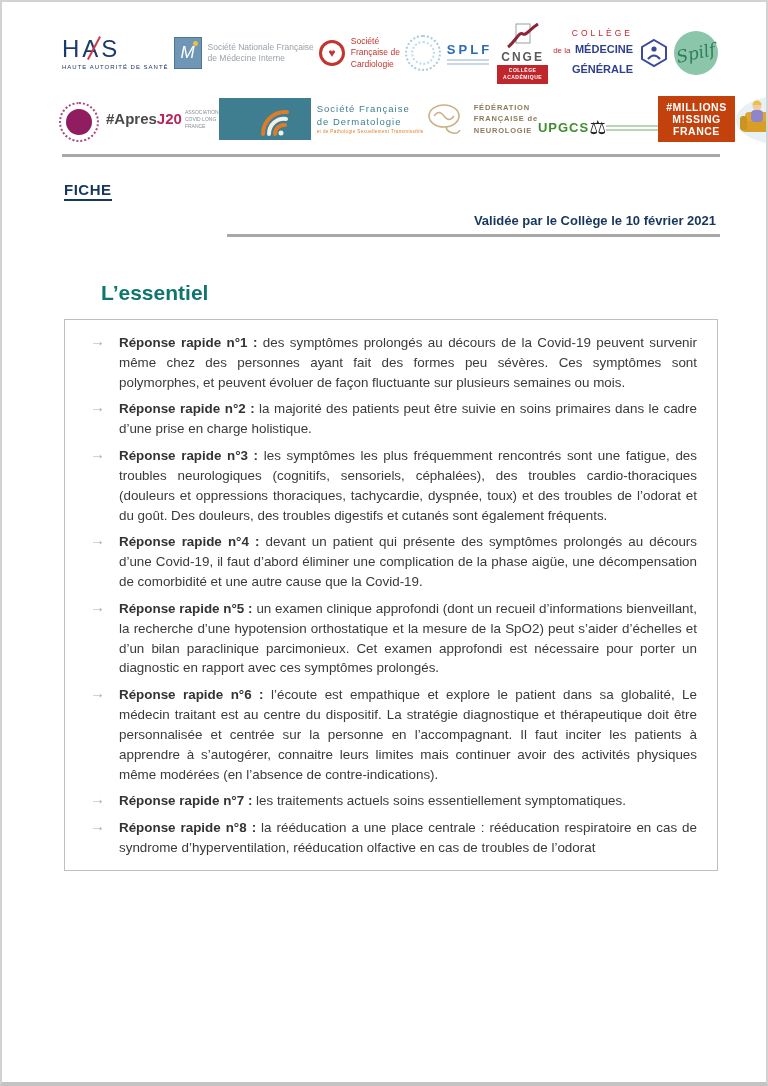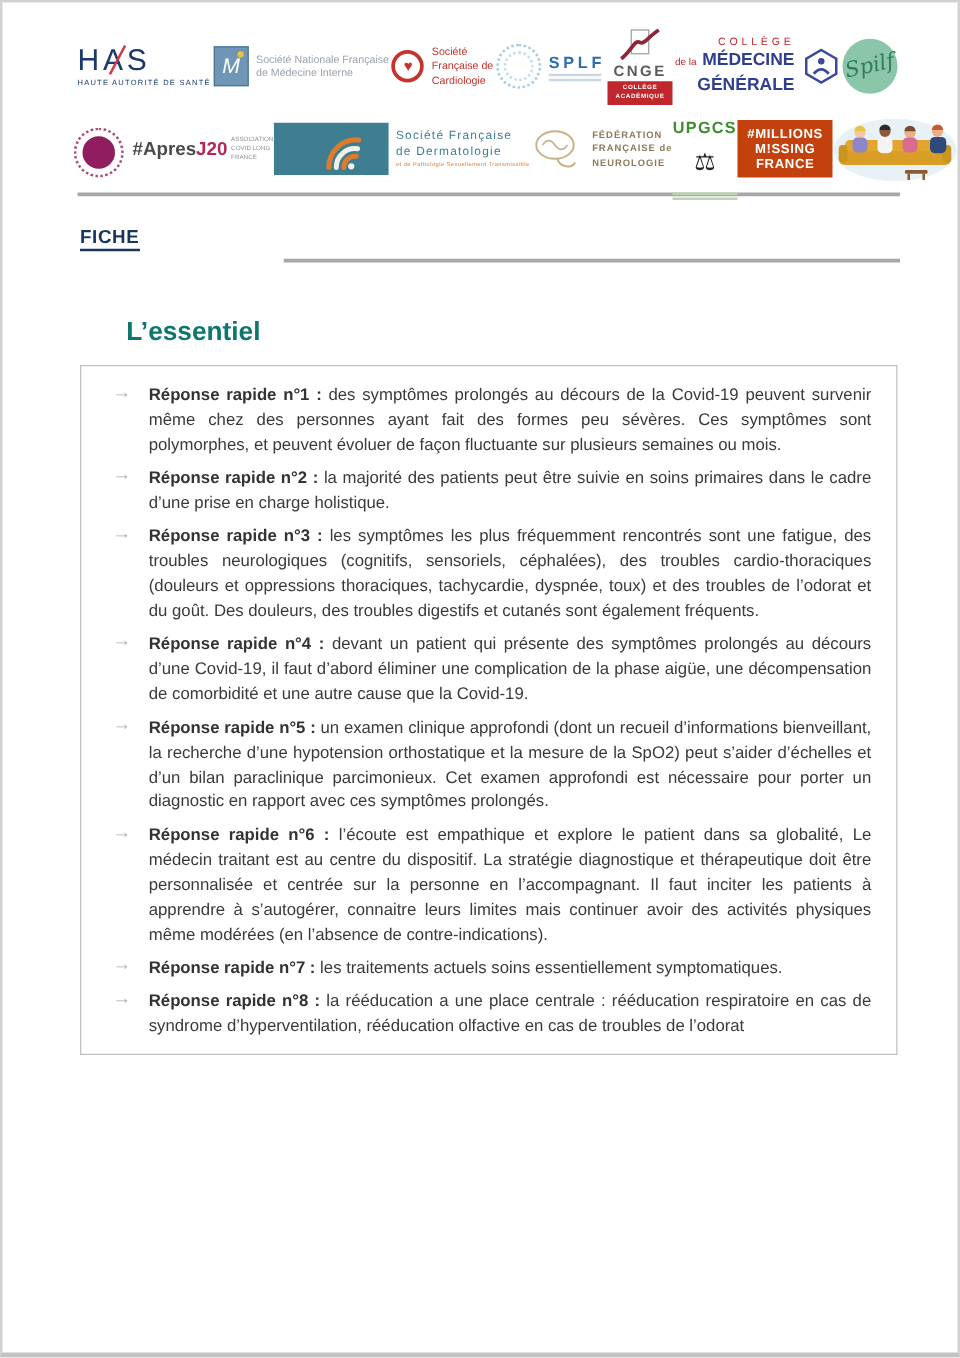--- a/index.html
+++ b/index.html
@@ -43,21 +43,21 @@
   
   .cnge { flex-direction:column; gap:1px; }
   .cnge-acronym { color:#5a5a5a; font-size:12px; letter-spacing:2px; font-weight:bold; }
   .cnge-badge { background:#c0272d; color:#fff; font-size:5px; letter-spacing:.5px; text-align:center;
     padding:2px 6px; line-height:1.5; font-weight:bold; }
 
   
   .cmg-lines { text-align:right; line-height:1.25; }
   .cmg-l1 { color:#c0272d; font-size:8.5px; letter-spacing:3px; }
   .cmg-l2 .dela { color:#c0272d; font-size:8px; font-weight:normal; }
-  .cmg-l2 b, .cmg-l3 b { color:#2f3f8f; font-size:14px; }
+  .cmg-l2 b, .cmg-l3 b { color:#2f3f8f; font-size:11px; }
 
   
   .spilf-circle { width:44px; height:44px; border-radius:50%; background:#8cc6aa;
     display:flex; align-items:center; justify-content:center; }
   .spilf-script { font-family:"DejaVu Serif", serif; font-style:italic; color:#2e7d5b; font-size:17px; transform:rotate(-12deg); }
 
   
   .virus { width:26px; height:26px; border-radius:50%; background:#8f1d5f; position:relative; margin:6px 8px 0 4px; }
   .virus::before { content:""; position:absolute; inset:-7px; border:2px dotted #a94b7e; border-radius:50%; }
   .aprs-text { line-height:1; }
@@ -66,21 +66,21 @@
   .aprs-sub { display:inline-block; vertical-align:middle; color:#8a8f94; font-size:5px; line-height:1.4; margin-left:3px; }
 
   
   .sfd-text { color:#3e7e90; font-size:9.5px; letter-spacing:1px; line-height:1.35; }
   .sfd-sub { color:#e07b2a; font-size:4.5px; letter-spacing:.4px; }
 
   
   .ffn-text { color:#8c7a5a; font-size:7.5px; font-weight:bold; letter-spacing:.8px; line-height:1.5; }
 
   
-  .upgcs { flex-direction:column; gap:12px;margin-top:16px; }
+  .upgcs { flex-direction:row; gap:0;margin-top:16px; }
   .upgcs-acronym { color:#3e8e2e; font-weight:bold; font-size:13px; letter-spacing:1px; }
   .upgcs-scales { font-family:"DejaVu Sans", sans-serif; color:#222; font-size:19px; line-height:1; }
   .upgcs-bars i { display:block; width:52px; height:2px; background:#b9d6ae; margin-top:2px; }
 
   
   .mm-box { background:#c2410c; color:#fff; padding:5px 8px; text-align:center; line-height:1.15; }
   .mm-box div { font-size:10.5px; font-weight:bold; letter-spacing:.5px; }
 
   .header-sep { margin:8px 0 0 60px; width:658px; height:3px; background:#a8a8a8; }
 
@@ -271,20 +271,21 @@
   </div>
 
   <div class="header-sep"></div>
 
   <div class="title-row">
     <div class="fiche-cell">
       <span class="fiche-label">FICHE</span>
     </div>
   </div>
 
+  <div class="validation">Validée par le Collège le 10 février 2021</div>
   <div class="title-sep"></div>
 
   <h2 class="section-heading">L’essentiel</h2>
 
   <div class="essentiel-box">
 
     <div class="rr-item">
       <span class="rr-arrow">→</span>
       <p class="rr-text"><b>Réponse rapide n°1 :</b> <span>des symptômes prolongés au décours de la Covid-19 peuvent survenir même chez des personnes ayant fait des formes peu sévères. Ces symptômes sont polymorphes, et peuvent évoluer de façon fluctuante sur plusieurs semaines ou mois.</span></p>
     </div>

